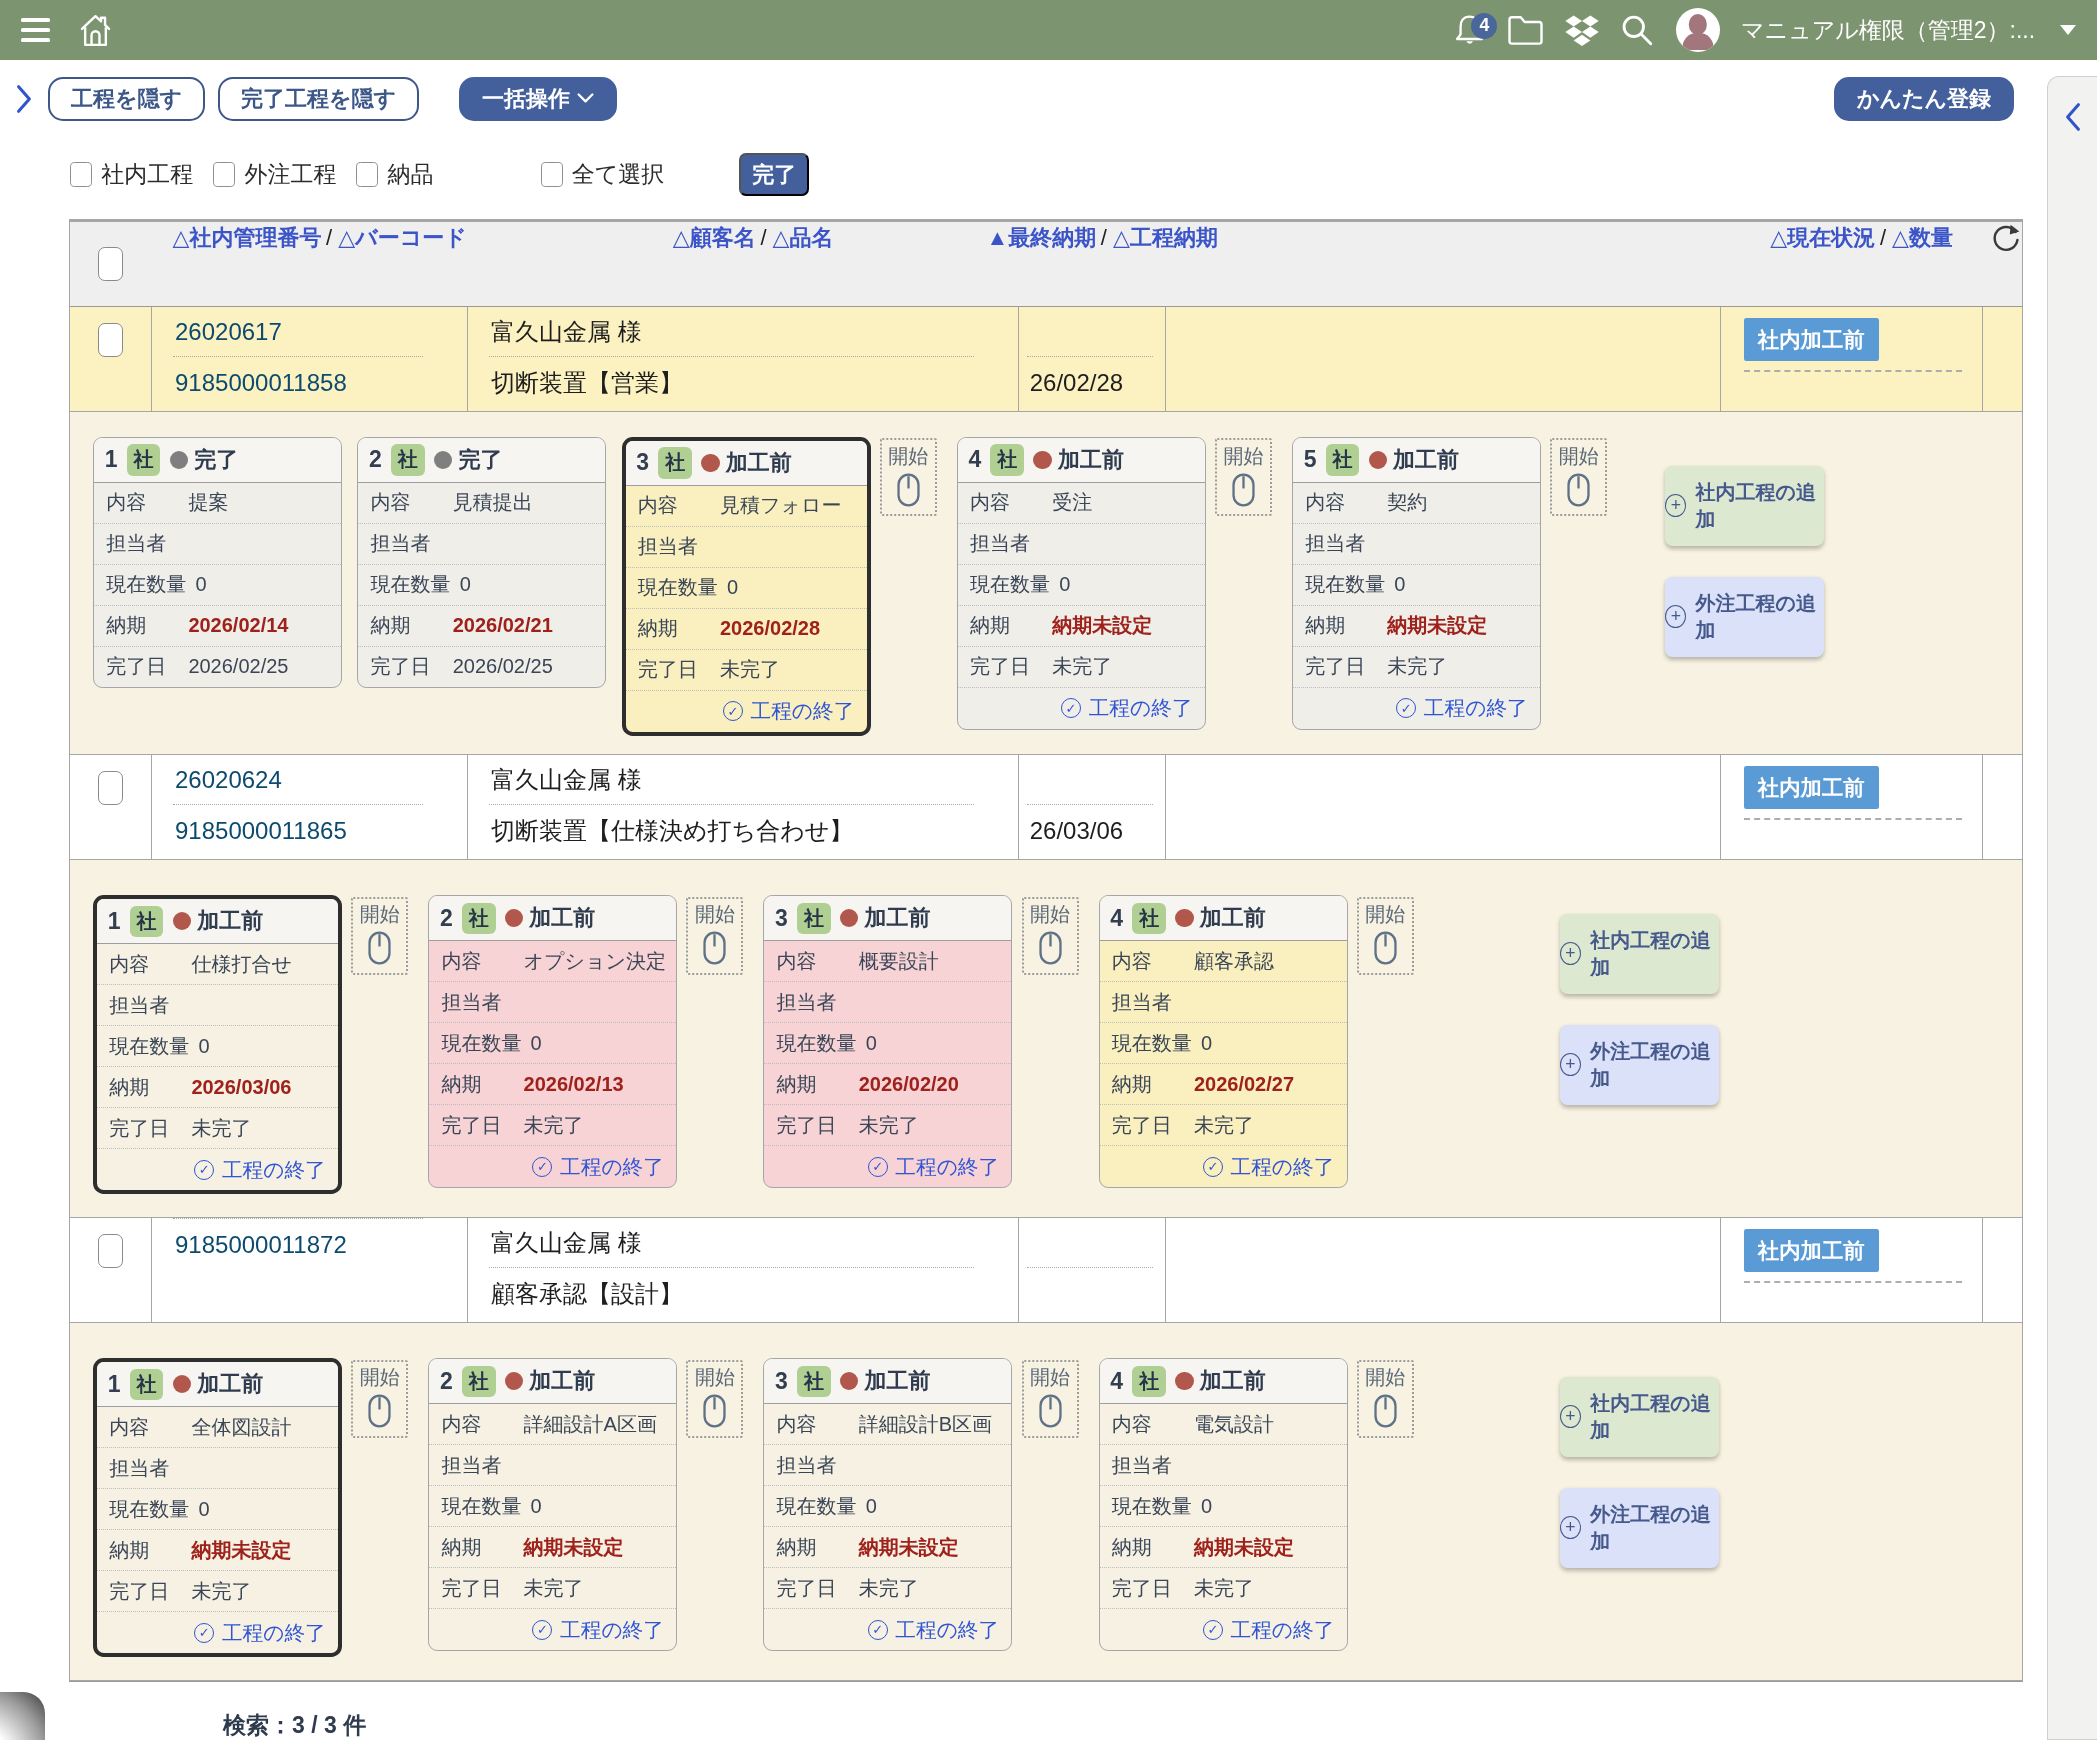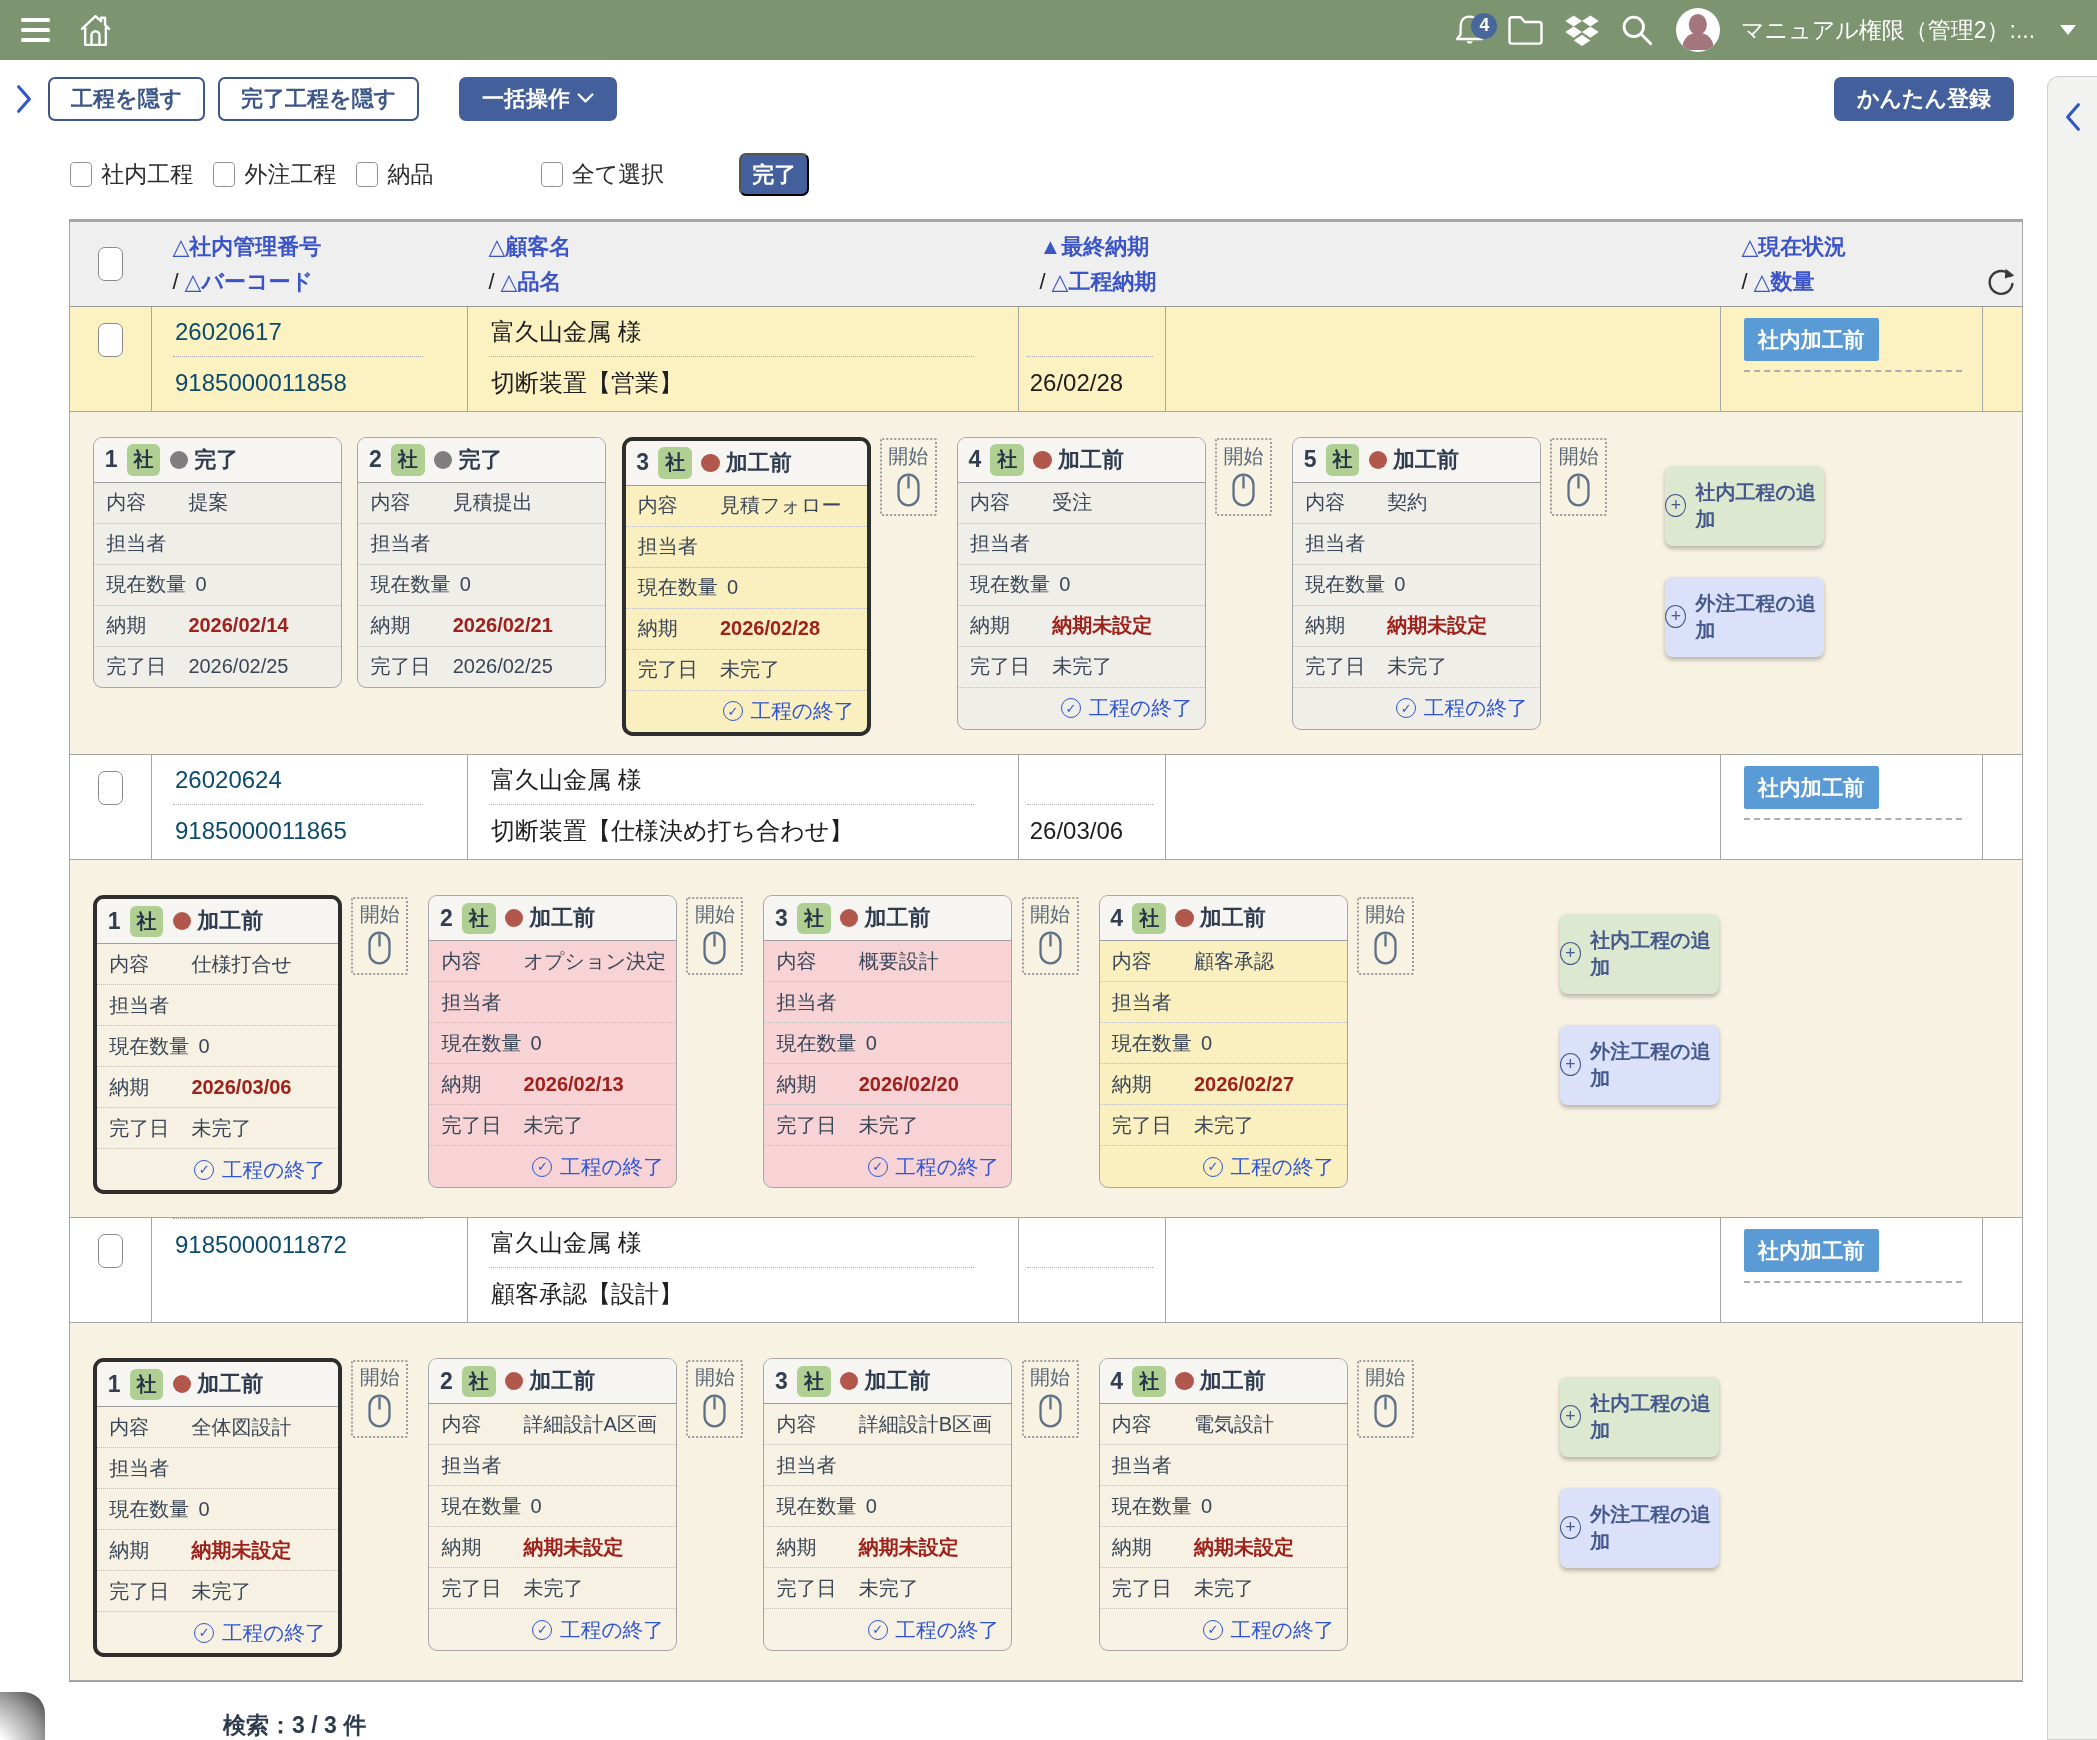--- a/index.html
+++ b/index.html
@@ -20,38 +20,38 @@
   .avatar .sh{position:absolute;left:50%;bottom:2.3px;transform:translateX(-50%);width:31px;height:17px;border-radius:15.3px 15.3px 3.1px 3.1px;background:#A3767D}
   .acct{color:#fff;font-size:23px;white-space:nowrap}
   .caret{width:0;height:0;border-left:8.4px solid transparent;border-right:8.4px solid transparent;border-top:10.7px solid #fff;margin-left:3.1px}
   
   .right-panel{position:absolute;top:76px;right:0;bottom:0;width:49px;background:#F2F2F1;
                border:0.8px solid #CFCFCD;border-right:none;border-radius:12.2px 0 0 0;z-index:6}
   .panel-ch{display:flex;justify-content:center;margin-top:23px;cursor:pointer}
   
   .toolbar{display:flex;align-items:center;padding-left:13.8px;margin-top:15.3px;height:47px}
   .colch{margin-right:13.8px;display:flex;cursor:pointer}
-  .btn{height:44px;border-radius:7px;font-size:22px;font-weight:700;display:inline-flex;
+  .btn{height:44px;border-radius:15px;font-size:22px;font-weight:700;display:inline-flex;
        align-items:center;justify-content:center;cursor:pointer;box-sizing:border-box}
   .btn-o{padding:0 21.4px;border:2.3px solid #3D5788;background:#fff;color:#3D5788;margin-right:12.2px}
   .btn-p{padding:0 23px;border:none;background:#44609C;color:#fff}
   .btn-bulk{margin-left:27.5px;gap:7px}
   .btn-reg{margin-left:auto;margin-right:83px}
   
   .filters{display:flex;align-items:center;margin:31px 0 0 70px;font-size:23px;color:#2b2b2b}
   .fgroup{display:flex;align-items:center;gap:9.2px;margin-right:20px;cursor:pointer}
   .fcbx{width:22px;height:25px;border:1.5px solid #8f8f8f;border-radius:4.6px;background:#fff;box-sizing:border-box}
   .fg-all{margin-left:87px}
   .btn-done{width:70px;height:43px;background:#44609C;color:#fff;font-size:22px;font-weight:700;
             border-radius:6.9px;display:flex;align-items:center;justify-content:center;margin-left:55px;cursor:pointer}
   
   .table{margin:23px 0 0 69px;width:1954px;border:0.8px solid #A6A6A6;border-top:3.8px solid #A6A6A6;
          border-bottom:1.5px solid #9a9a9a;box-sizing:border-box}
   .thead{display:flex;height:84px;background:#EFEFEF;border-bottom:0.8px solid #999}
-  .th{display:flex;flex-direction:column;justify-content:center;gap:4.6px;padding-left:21.4px;box-sizing:border-box}
+  .th{display:flex;justify-content:center;gap:4.6px;padding-left:21.4px;box-sizing:border-box}
   .th .l1,.th .l2{font-size:22px;font-weight:700;color:#3B55C9;height:31px;display:flex;align-items:center;white-space:nowrap;cursor:pointer}
   .slash{color:#222;font-weight:400;margin-right:6.1px}
   .w-cb{width:81px;align-items:center;justify-content:center;padding:0}
   .w-num{width:316px}.w-cust{width:551px}.w-date{width:147px}
   .w-know{width:555px}.w-st{width:262px}.w-x{flex:1;padding-left:3.1px}
   .cbx{width:24.5px;height:34px;border:1.5px solid #8a8a8a;border-radius:6.9px;background:#fff;box-sizing:border-box;cursor:pointer}
   .data-row{display:flex;height:105px;border-bottom:0.8px solid #A6A6A6;background:#fff;box-sizing:border-box}
   .data-row.hl{background:#FBF1C1}
   .dcell{display:flex;flex-direction:column;box-sizing:border-box}
   .dcell+.dcell{border-left:0.8px solid #A6A6A6}

